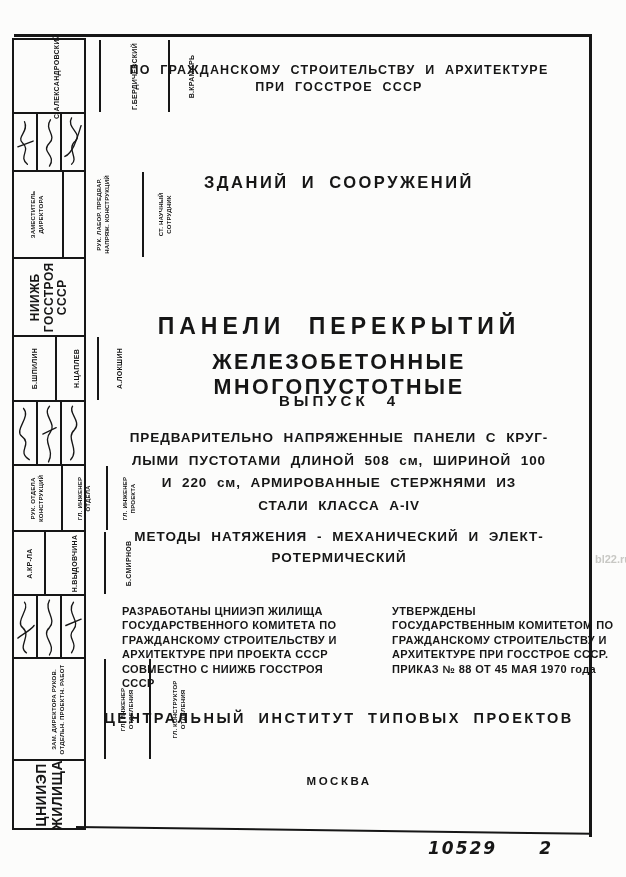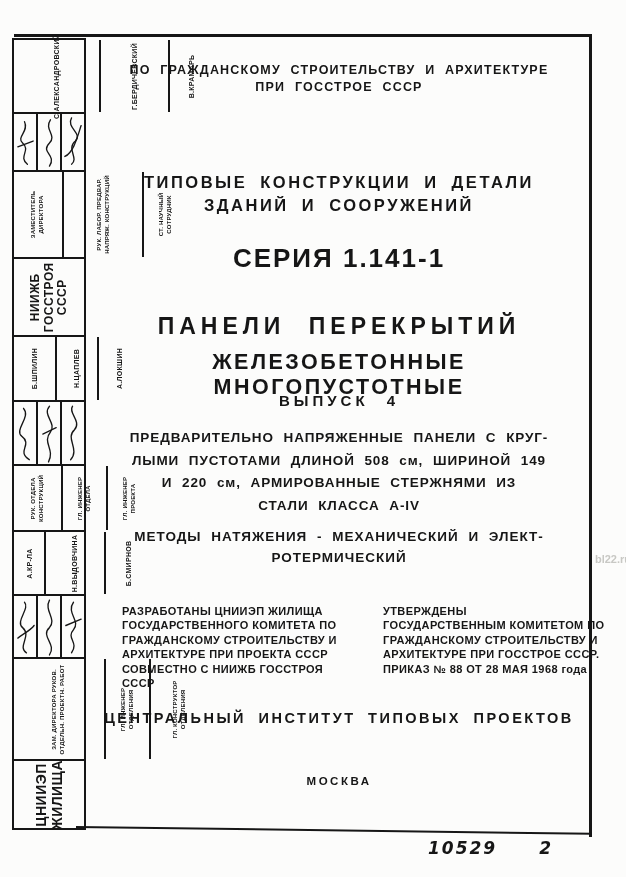--- a/index.html
+++ b/index.html
@@ -39,21 +39,21 @@
   #series-heading{top:171px;font-size:16.5px;line-height:23px;letter-spacing:2.5px;word-spacing:6px;}
   #series{top:243px;font-size:26px;letter-spacing:2px;}
   #title-l1{top:313px;font-size:23px;letter-spacing:5px;word-spacing:12px;}
   #title-l2{top:350px;font-size:21.5px;letter-spacing:2.5px;word-spacing:8px;}
   #issue{top:392px;font-size:15px;letter-spacing:4px;word-spacing:10px;}
   #description{top:427px;font-size:13.5px;line-height:22.5px;letter-spacing:0.9px;word-spacing:5px;}
   #methods{top:526px;font-size:13.5px;line-height:21px;letter-spacing:1px;word-spacing:5px;}
   .credit-col{position:absolute;top:604px;width:232px;font-size:11px;line-height:14.4px;
     letter-spacing:0.4px;font-weight:bold;text-align:left;}
   #developed{left:122px;}
-  #approved{left:383px;}
+  #approved{left:392px;}
   #institute{top:710px;font-size:14.5px;letter-spacing:2.5px;word-spacing:6px;}
   #city{top:759px;font-size:11.5px;letter-spacing:2.5px;margin-top:16px;}
   #footer-number{position:absolute;left:428px;top:838px;font-size:17px;font-weight:bold;
     font-style:italic;font-family:"DejaVu Sans",sans-serif;letter-spacing:2px;}
   #footer-number .sheet{margin-left:42px;}
   #watermark{position:absolute;right:-5px;top:553px;font-size:11px;color:var(--wm);font-weight:bold;}
 </style>
 </head>
 <body>
 
@@ -242,34 +242,32 @@
       </div>
     </div>
   </div>
 
   <div id="committee" class="block">
     <div>ПО ГРАЖДАНСКОМУ СТРОИТЕЛЬСТВУ И АРХИТЕКТУРЕ</div>
     <div>ПРИ ГОССТРОЕ СССР</div>
   </div>
 
   <div id="series-heading" class="block">
-    <div>ТИПОВЫЕ КОНСТРУКЦИИ И ДЕТАЛИ</div>
     <div>ЗДАНИЙ И СООРУЖЕНИЙ</div>
   </div>
 
-  <div id="series" class="block">СЕРИЯ 1.141-1</div>
 
   <div id="title-l1" class="block">ПАНЕЛИ ПЕРЕКРЫТИЙ</div>
   <div id="title-l2" class="block">ЖЕЛЕЗОБЕТОННЫЕ МНОГОПУСТОТНЫЕ</div>
 
   <div id="issue" class="block">ВЫПУСК 4</div>
 
   <div id="description" class="block">
     <div>ПРЕДВАРИТЕЛЬНО НАПРЯЖЕННЫЕ ПАНЕЛИ С КРУГ-</div>
-    <div>ЛЫМИ ПУСТОТАМИ ДЛИНОЙ 508 см, ШИРИНОЙ 149</div>
+    <div>ЛЫМИ ПУСТОТАМИ ДЛИНОЙ 508 см, ШИРИНОЙ 100</div>
     <div>И 220 см, АРМИРОВАННЫЕ СТЕРЖНЯМИ ИЗ</div>
     <div>СТАЛИ КЛАССА А-IV</div>
   </div>
 
   <div id="methods" class="block">
     <div>МЕТОДЫ НАТЯЖЕНИЯ - МЕХАНИЧЕСКИЙ И ЭЛЕКТ-</div>
     <div>РОТЕРМИЧЕСКИЙ</div>
   </div>
 
   <div id="developed" class="credit-col">
@@ -278,21 +276,21 @@
     <div>ГРАЖДАНСКОМУ СТРОИТЕЛЬСТВУ И</div>
     <div>АРХИТЕКТУРЕ ПРИ ПРОЕКТА СССР</div>
     <div>СОВМЕСТНО С НИИЖБ ГОССТРОЯ СССР</div>
   </div>
 
   <div id="approved" class="credit-col">
     <div>УТВЕРЖДЕНЫ</div>
     <div>ГОСУДАРСТВЕННЫМ КОМИТЕТОМ ПО</div>
     <div>ГРАЖДАНСКОМУ СТРОИТЕЛЬСТВУ И</div>
     <div>АРХИТЕКТУРЕ ПРИ ГОССТРОЕ СССР.</div>
-    <div>ПРИКАЗ № 88 ОТ 28 МАЯ 1968 года</div>
+    <div>ПРИКАЗ № 88 ОТ 45 МАЯ 1970 года</div>
   </div>
 
   <div id="institute" class="block">ЦЕНТРАЛЬНЫЙ ИНСТИТУТ ТИПОВЫХ ПРОЕКТОВ</div>
 
   <div id="city" class="block">МОСКВА</div>
 
   <div id="footer-number">
     <span>10529</span><span class="sheet">2</span>
   </div>
 

